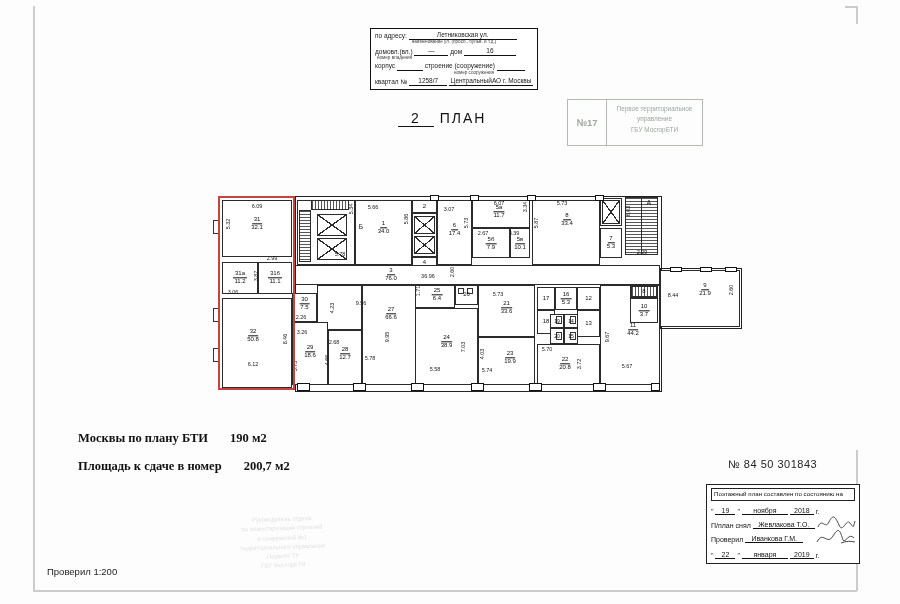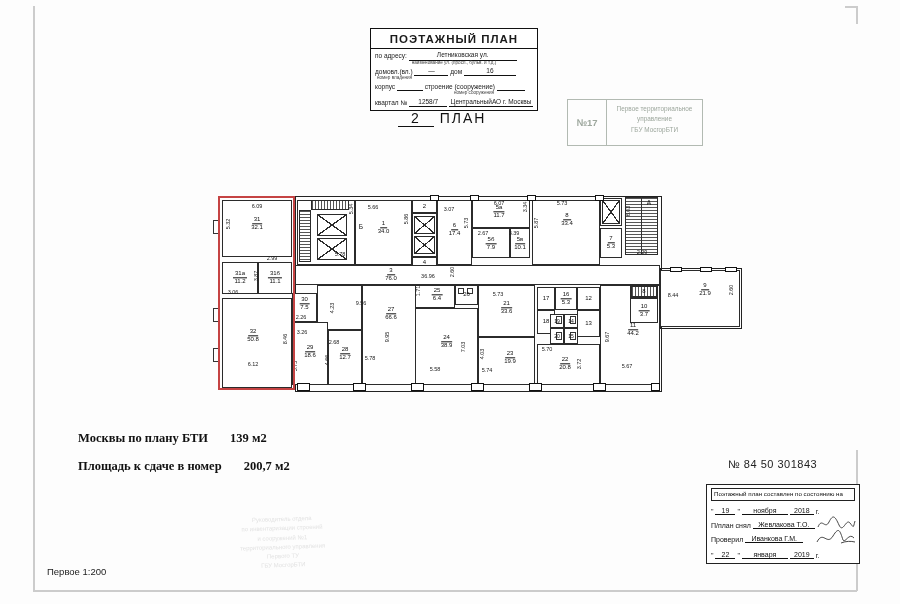--- a/index.html
+++ b/index.html
@@ -63,21 +63,20 @@
 </head>
 <body>
 
 <div class="edge" style="left:33px;top:6px;width:1.5px;height:586px;"></div>
 <div class="edge" style="left:33px;top:590px;width:824px;height:1.5px;"></div>
 <div class="edge" style="left:856px;top:450px;width:1.5px;height:141px;"></div>
 <div class="edge" style="left:845px;top:6px;width:12px;height:1.5px;"></div>
 <div class="edge" style="left:856px;top:6px;width:1.5px;height:18px;"></div>
 
 <div id="header-stamp">
-  <div class="hs-title">ПОЭТАЖНЫЙ ПЛАН</div>
   <div class="hs-row">
     <span>по адресу:</span>
     <span class="u" style="width:108px;">Летниковская ул.</span>
   </div>
   <div class="hint">наименование ул. (просп., бульв. и т.д.)</div>
   <div class="hs-row">
     <span>домовл.(вл.)</span>
     <span class="u" style="width:34px;">—</span>
     <span>дом</span>
     <span class="u" style="width:52px;">16</span>
@@ -367,21 +366,21 @@
     <div class="dim v" style="left: 392px; top: 145px;">9.67</div>
     <div class="dim" style="left: 412px; top: 174px;">5.67</div>
     <div class="dim" style="left: 458px; top: 103px;">8.44</div>
     <div class="dim v" style="left: 516px; top: 98px;">2.60</div>
     <div class="plabel" style="left: 146px; top: 34px;">Б</div>
     <div class="plabel" style="left: 434px; top: 10px;">А</div>
     <div class="redbox" style="left: 3px; top: 4px; width: 77px; height: 194px; border-color: rgb(197, 67, 67);"></div>
   </div>
 
 <div class="area-line" style="top:431px;">
-  <span>Москвы по плану БТИ</span><span class="val">139 м2</span>
+  <span>Москвы по плану БТИ</span><span class="val">190 м2</span>
 </div>
 <div class="area-line" style="top:459px;">
   <span>Площадь к сдаче в номер</span><span class="val">200,7 м2</span>
 </div>
 
 <div id="faint-stamp">
   <div>Руководитель отдела</div>
   <div>по инвентаризации строений</div>
   <div>и сооружений №1</div>
   <div>территориального управления</div>
@@ -418,13 +417,13 @@
   <div class="ap-row" style="margin-top:8px;">
     <span>"</span>
     <span class="u" style="width:20px;">22</span>
     <span>"</span>
     <span class="u" style="width:46px;">января</span>
     <span class="u" style="width:24px;">2019</span>
     <span>г.</span>
   </div>
 </div>
 
-<div id="scale-label">Первое 1:200</div>
+<div id="scale-label">Проверил 1:200</div>
 
 </body></html>

